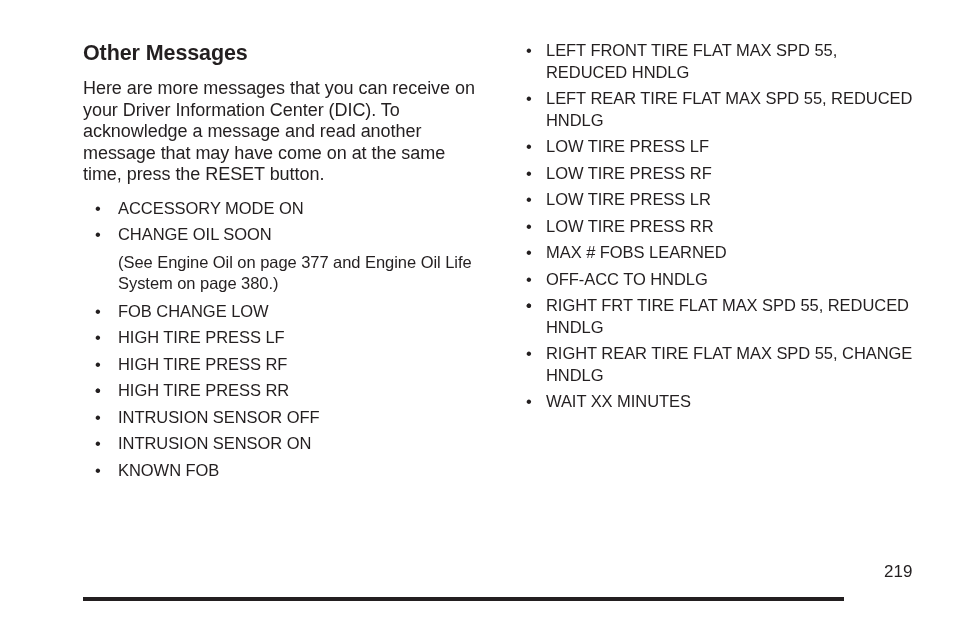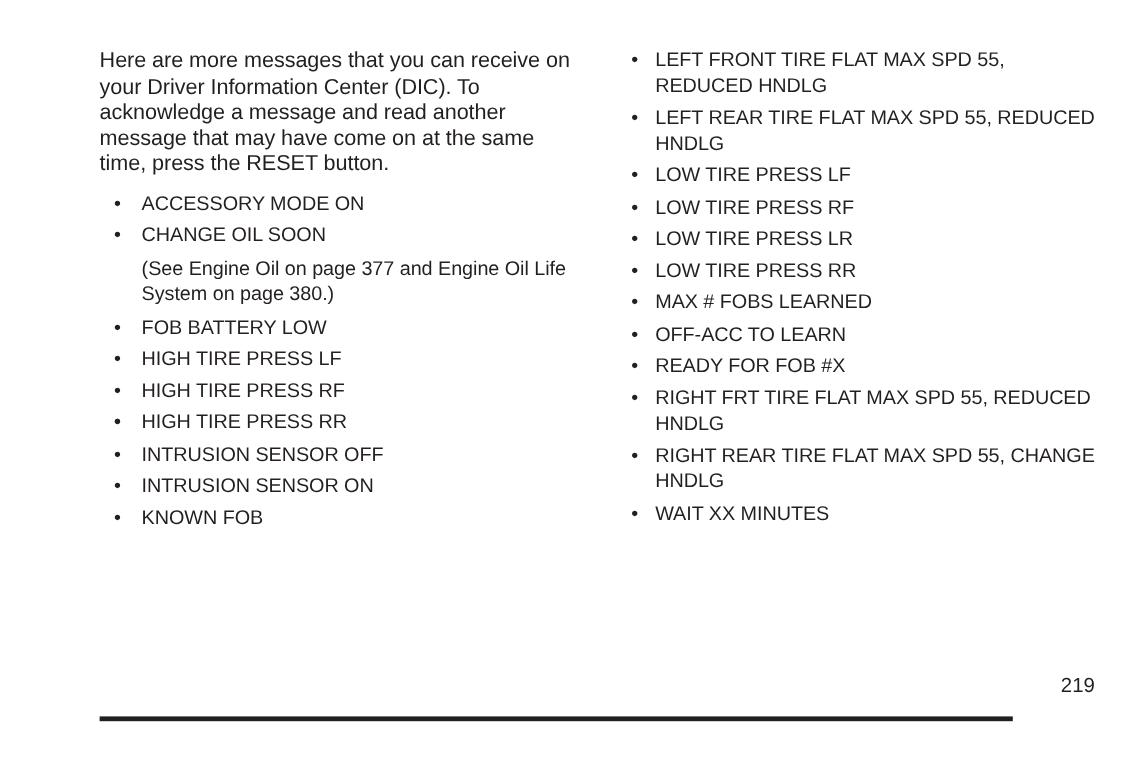--- a/index.html
+++ b/index.html
@@ -102,20 +102,21 @@
     text-align: left;
   }
 </style>
 </head>
 <body>
 
 <div class="page">
 
   <div class="col col-left">
 
+    <h1 class="heading">Other Messages</h1>
 
     <p class="para">Here are more messages that you can receive on your Driver Information Center (DIC). To acknowledge a message and read another message that may have come on at the same time, press the RESET button.</p>
 
     <ul class="blist">
       <li>
         <span class="bullet">•</span>
         <span>ACCESSORY MODE ON</span>
       </li>
       <li>
         <span class="bullet">•</span>
@@ -123,21 +124,21 @@
       </li>
     </ul>
 
     <p class="note">
       <span>(See </span><span class="ital">Engine Oil on page 377</span><span> and </span><span class="ital">Engine Oil Life System on page 380.</span><span>)</span>
     </p>
 
     <ul class="blist">
       <li>
         <span class="bullet">•</span>
-        <span>FOB BATTERY LOW</span>
+        <span>FOB CHANGE LOW</span>
       </li>
       <li>
         <span class="bullet">•</span>
         <span>HIGH TIRE PRESS LF</span>
       </li>
       <li>
         <span class="bullet">•</span>
         <span>HIGH TIRE PRESS RF</span>
       </li>
       <li>
@@ -188,25 +189,24 @@
       <li>
         <span class="bullet">•</span>
         <span>LOW TIRE PRESS RR</span>
       </li>
       <li>
         <span class="bullet">•</span>
         <span>MAX # FOBS LEARNED</span>
       </li>
       <li>
         <span class="bullet">•</span>
-        <span>OFF-ACC TO LEARN</span>
-      </li>
-      <li>
-        <span class="bullet">•</span>
-        <span>READY FOR FOB #X</span>
+        <span>OFF-ACC TO HNDLG</span>
+      </li>
+      <li>
+        <span class="bullet">•</span>
       </li>
       <li>
         <span class="bullet">•</span>
         <span>RIGHT FRT TIRE FLAT MAX SPD 55, REDUCED HNDLG</span>
       </li>
       <li>
         <span class="bullet">•</span>
         <span>RIGHT REAR TIRE FLAT MAX SPD 55, CHANGE HNDLG</span>
       </li>
       <li>

